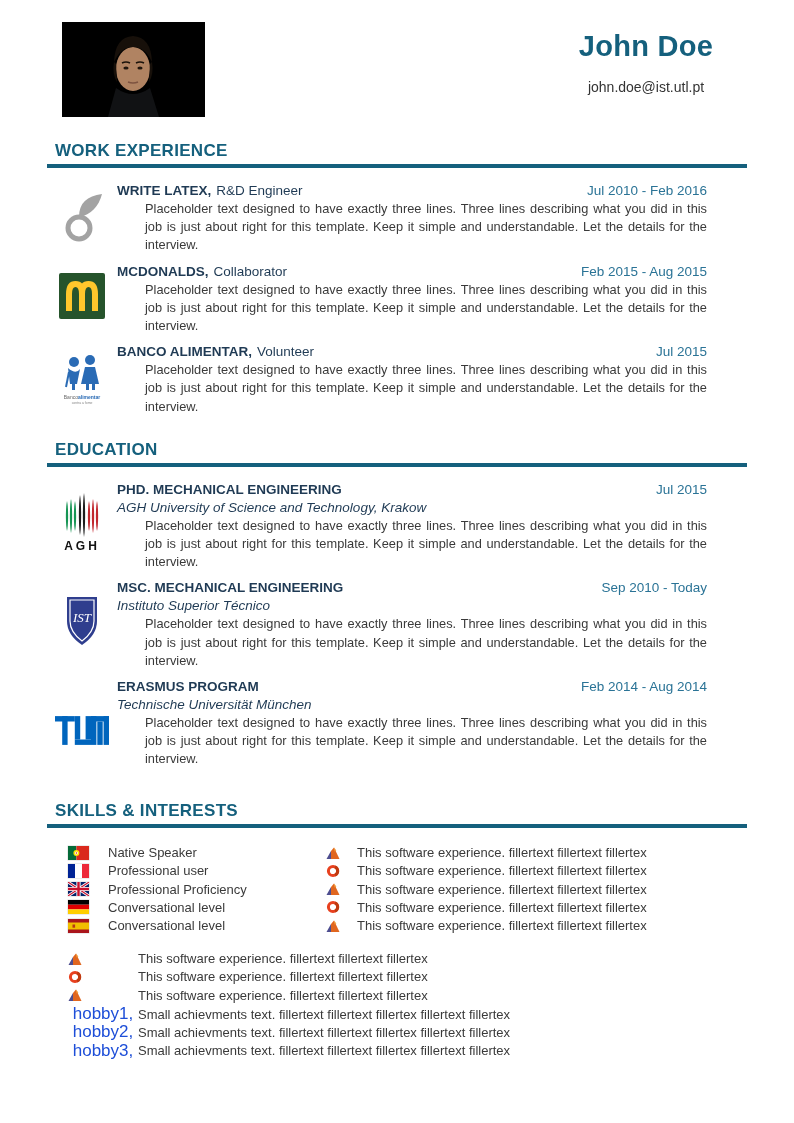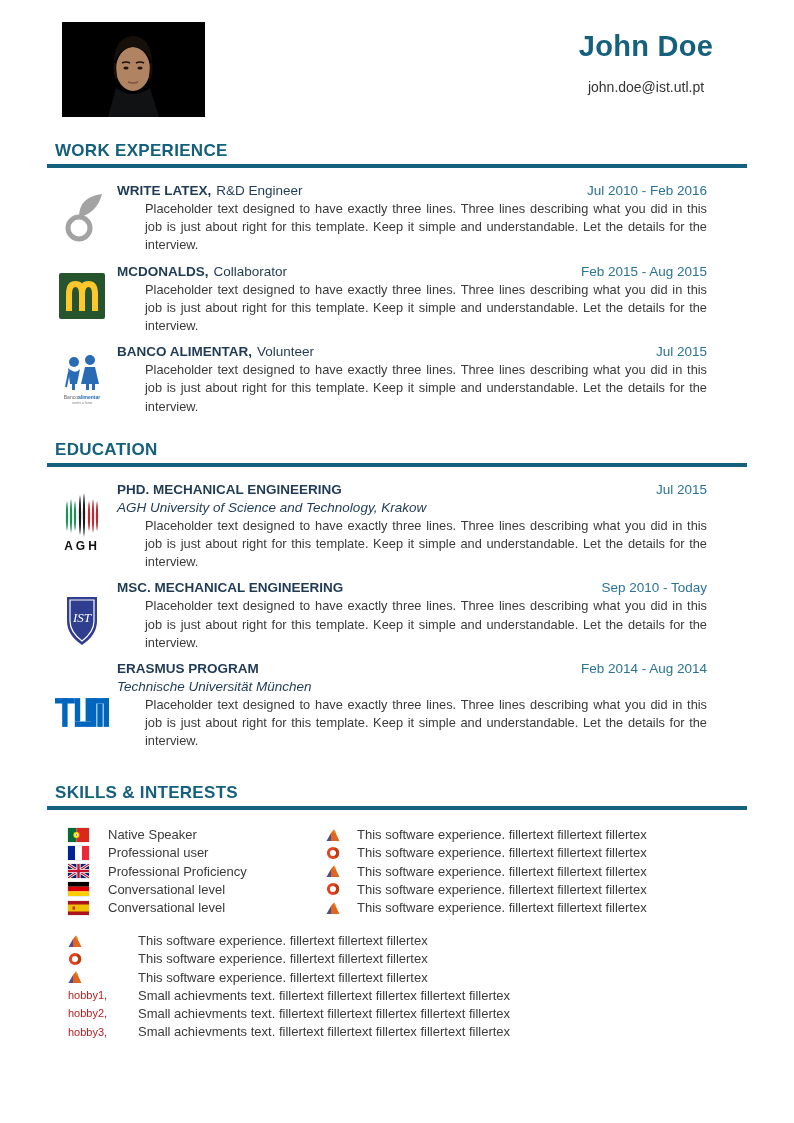--- a/index.html
+++ b/index.html
@@ -33,21 +33,21 @@
   
   .skills-grid{display:grid;grid-template-columns:258px 1fr;margin-top:16px;padding-left:21px;}
   .lang-row{display:flex;align-items:center;height:18.2px;}
   .flag{width:21px;height:14px;flex:0 0 21px;box-shadow:0 0 0 .5px rgba(0,0,0,.15);}
   .lang-label{margin-left:19px;font-size:13px;color:#3a3a3a;}
   .sw-row{display:flex;align-items:center;height:18.2px;}
   .sw-icon{width:15px;height:15px;flex:0 0 15px;display:flex;align-items:center;}
   .sw-text{margin-left:16px;font-size:13px;color:#3a3a3a;white-space:nowrap;}
   .bottom-list{margin-top:15px;padding-left:21px;}
   .bottom-row{display:grid;grid-template-columns:70px 1fr;align-items:center;height:18.2px;}
-  .hobby-label{font-size:11px;color:#b91c1c;}
+  .hobby-label{font-size:17px;color:#1d4ed8;text-align:center;}
   .bottom-text{font-size:13px;color:#3a3a3a;white-space:nowrap;}
   svg{display:block;}
 </style>
 </head>
 <body>
 
 <div class="page">
 
   <div class="cv-header">
     <div class="photo">
@@ -182,20 +182,21 @@
               <path d="M5 2 H35 V26 Q35 40 20 50 Q5 40 5 26 Z" fill="#2f3e8e"></path>
               <path d="M8 5 H32 V26 Q32 37 20 46 Q8 37 8 26 Z" fill="none" stroke="#ffffff" stroke-width="1.2"></path>
               <text x="20" y="27" font-size="13" font-style="italic" text-anchor="middle" fill="#ffffff" font-family="Liberation Serif,serif">IST</text>
             </svg>
           </div>
           <div class="entry-content">
             <div class="entry-head">
               <span class="company">MSC. MECHANICAL ENGINEERING</span>
               <span class="date">Sep 2010 - Today</span>
             </div>
+            <div class="subtitle">Instituto Superior Técnico</div>
             <div class="desc">Placeholder text designed to have exactly three lines. Three lines describing what you did in this job is just about right for this template. Keep it simple and understandable. Let the details for the interview.</div>
           </div>
         </div>
 
         <div class="entry">
           <div class="entry-icon">
             <svg viewBox="0 0 60 32" width="54" height="29" style="margin-top:28px">
               <g fill="#0065bd">
                 <rect x="0" y="0" width="22" height="6"></rect>
                 <rect x="8" y="0" width="6" height="32"></rect>

